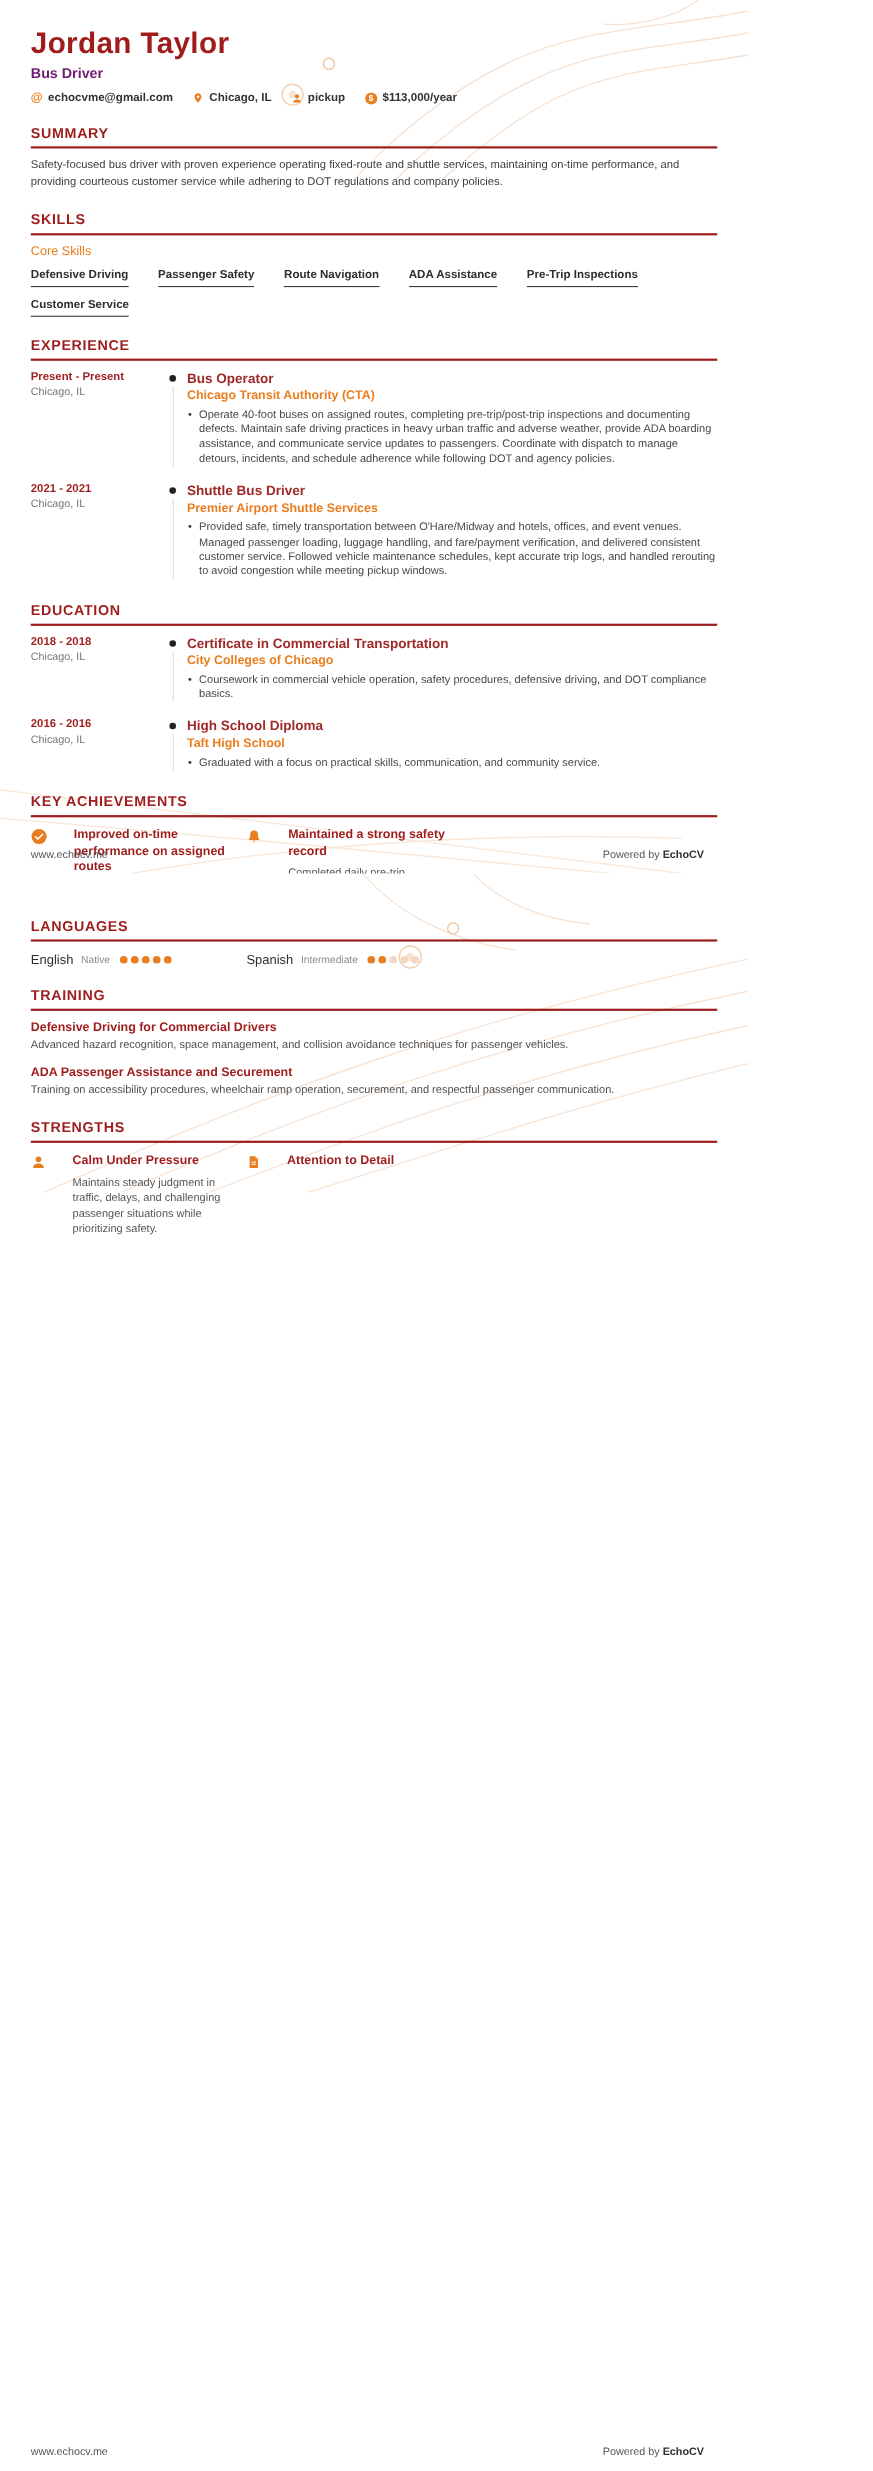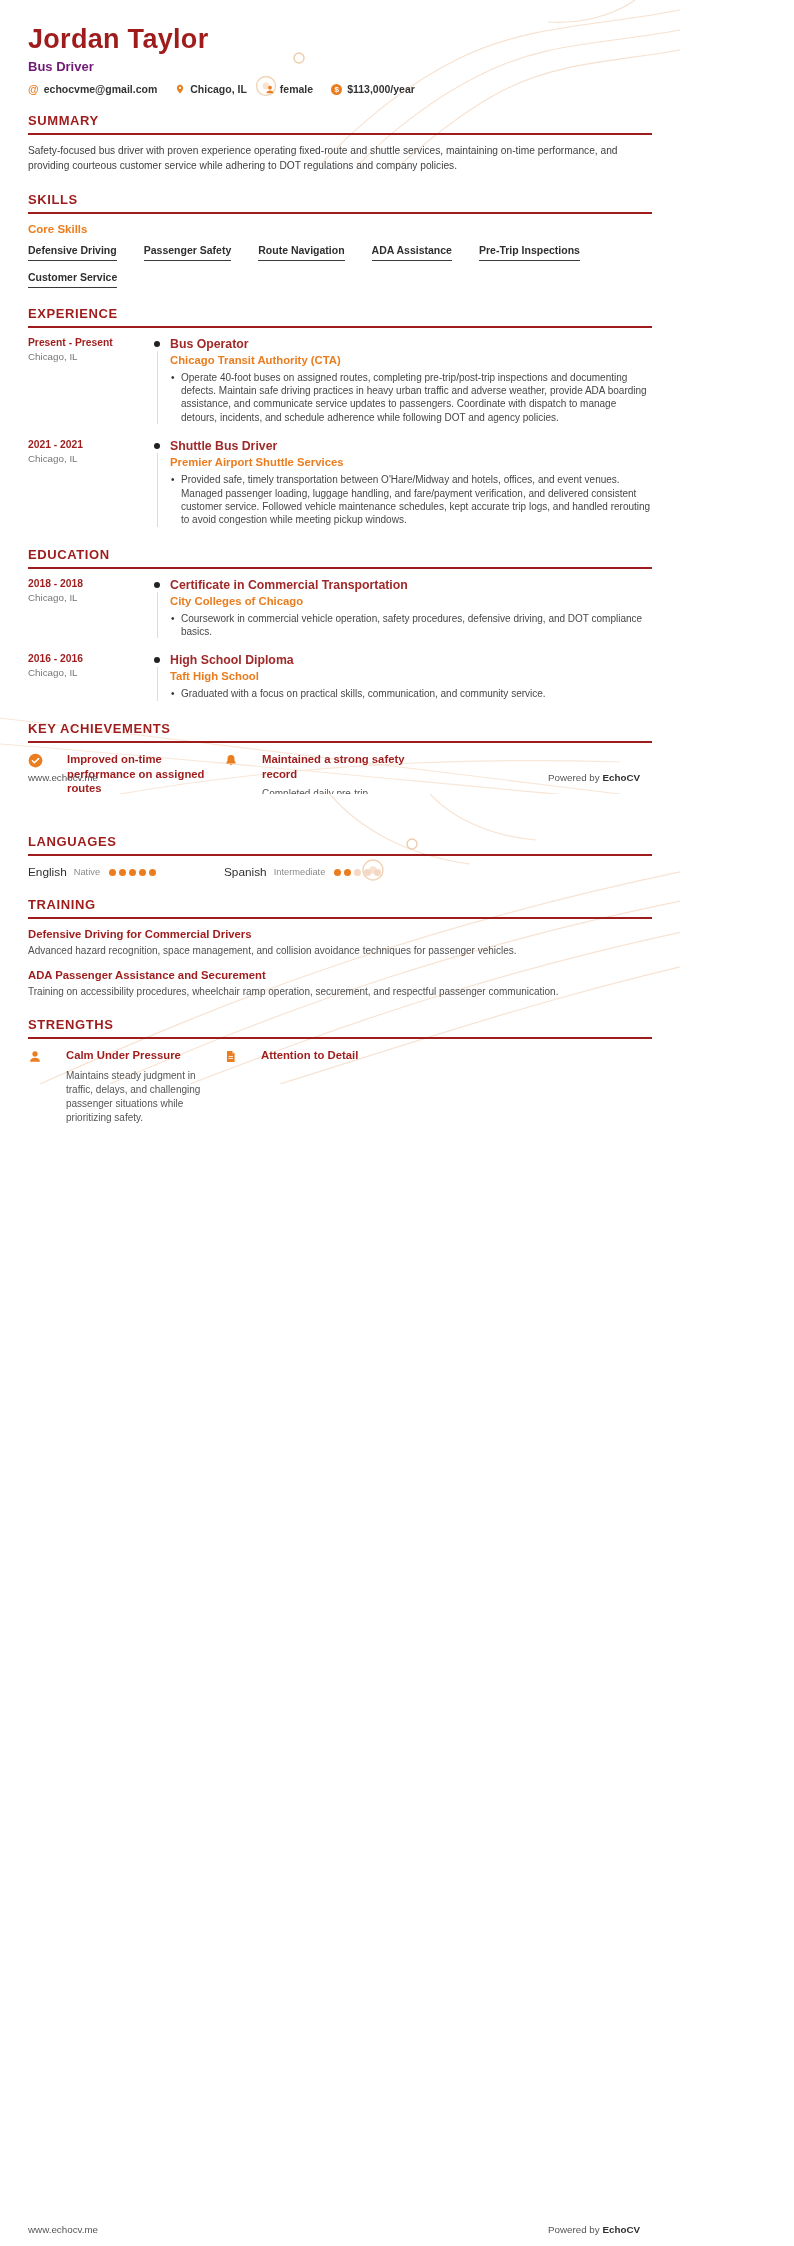--- a/index.html
+++ b/index.html
@@ -21,21 +21,21 @@
   .contacts{display:flex;align-items:center;gap:18px;margin-top:9px;font-size:10.5px;font-weight:700;color:#333;}
   .contact{display:inline-flex;align-items:center;gap:5px;}
   .cicon{color:#ea7d1f;font-weight:800;font-size:11px;display:inline-flex;align-items:center;}
   .cicon svg{display:block;}
   .salary-badge{width:11px;height:11px;border-radius:50%;background:#ea7d1f;color:#fff;font-size:8px;font-weight:800;display:inline-flex;align-items:center;justify-content:center;}
 
   section{margin-top:18px;}
   .sec-h{margin:0 0 9px;font-size:13px;font-weight:800;letter-spacing:.6px;color:#9e1c1c;border-bottom:2px solid #9e1c1c;padding-bottom:5px;}
   .body-text{margin:0;font-size:10.2px;line-height:1.45;color:#3f3f3f;}
 
-  .group-label{font-size:11.5px;color:#ea7d1f;font-weight:700;margin-bottom:9px;}
+  .group-label{font-size:11.5px;color:#ea7d1f;font-weight:400;margin-bottom:9px;}
   .tags{display:flex;flex-wrap:wrap;gap:10px 27px;}
   .tag{font-size:10.5px;font-weight:700;color:#2e2e2e;border-bottom:1.5px solid #3a3a3a;padding-bottom:4px;}
 
   .xentry{display:grid;grid-template-columns:118px 24px 1fr;margin-bottom:13px;}
   .dates{font-size:10.3px;font-weight:700;color:#9e1c1c;}
   .loc{font-size:9.8px;color:#767676;margin-top:3px;}
   .tl{position:relative;}
   .tl .tdot{position:absolute;left:8px;top:4px;width:6px;height:6px;border-radius:50%;background:#222;}
   .tl .tline{position:absolute;left:10.5px;top:14px;bottom:2px;width:1px;background:#dcdcdc;}
   .role{font-size:12.3px;color:#a02a2a;font-weight:600;}
@@ -106,21 +106,21 @@
               </svg>
           </span>
           <span>Chicago, IL</span>
         </span>
         <span class="contact">
           <span class="cicon">
             <svg width="10" height="11" viewBox="0 0 24 24">
                 <path fill="#ea7d1f" d="M12 12a4.5 4.5 0 1 0-4.5-4.5A4.5 4.5 0 0 0 12 12zm0 2.2c-4.6 0-8.3 2.6-8.3 5.8v1h16.6v-1c0-3.2-3.7-5.8-8.3-5.8z"></path>
               </svg>
           </span>
-          <span>female</span>
+          <span>pickup</span>
         </span>
         <span class="contact">
           <span class="cicon">
               <span class="salary-badge">$</span>
             </span>
           <span>$113,000/year</span>
         </span>
       </div>
     </header>
 

